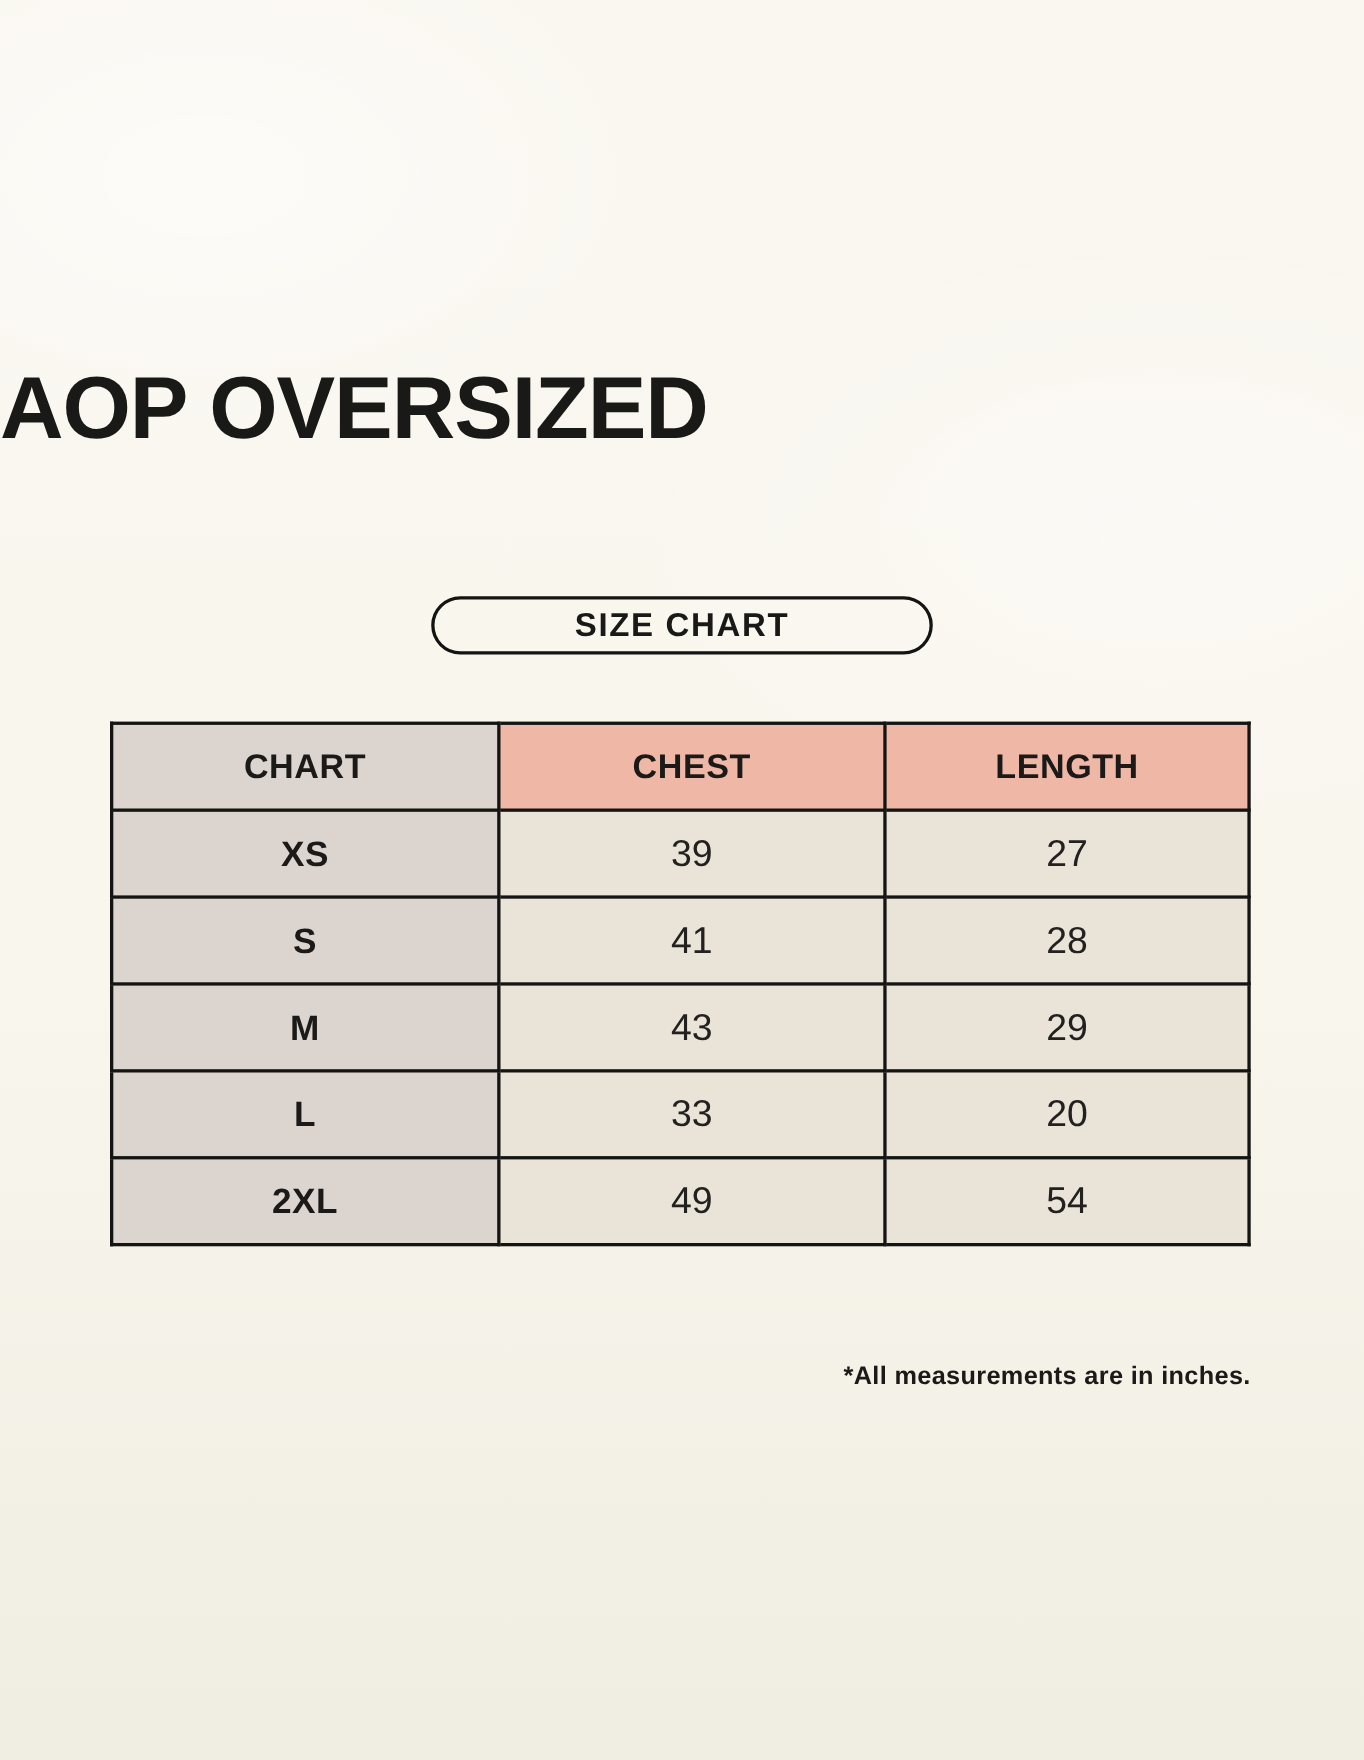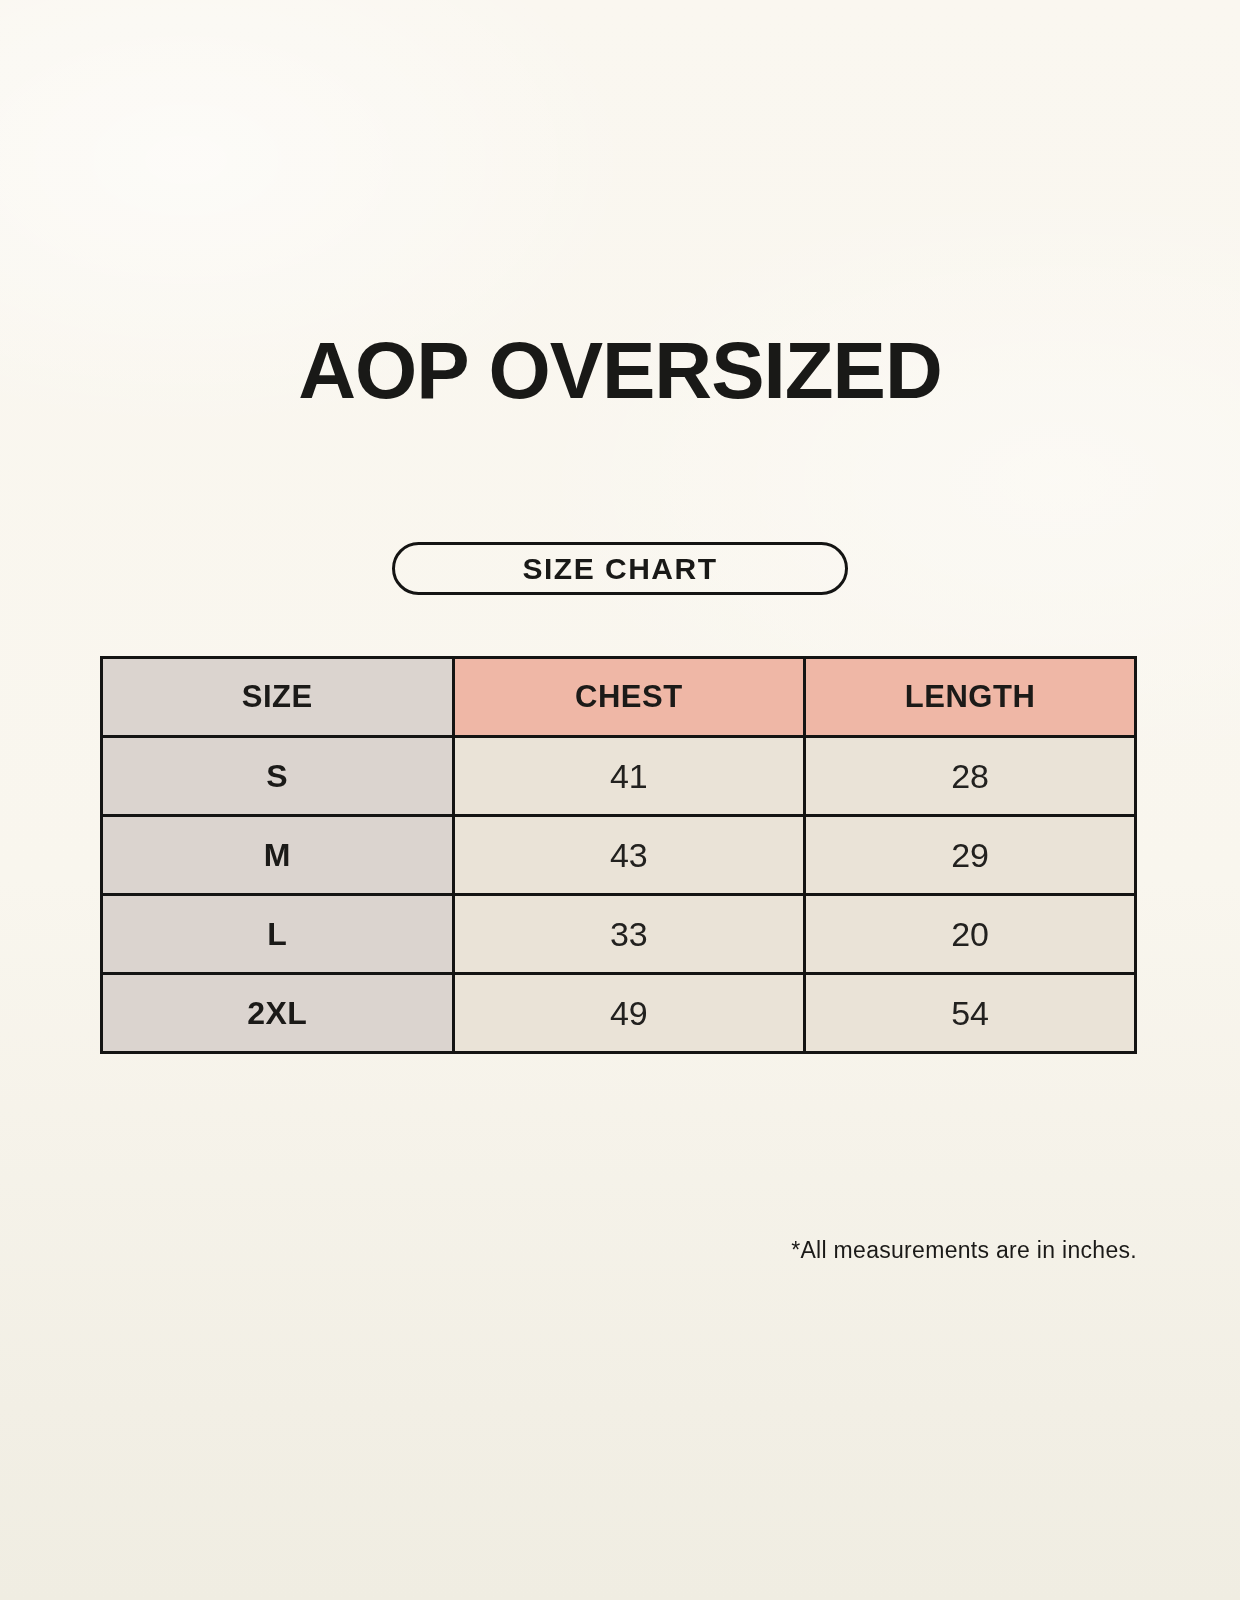--- a/index.html
+++ b/index.html
@@ -16,21 +16,20 @@
       radial-gradient(700px 420px at 15% 10%, rgba(255,255,255,0.55), rgba(255,255,255,0) 65%),
       radial-gradient(900px 500px at 85% 30%, rgba(255,255,255,0.35), rgba(255,255,255,0) 60%),
       linear-gradient(180deg, #faf7f0 0%, #f9f6ee 55%, #f2efe5 88%, #f0ede2 100%);
   }
 
   .title {
     position: absolute;
     top: 334px;
     left: 0;
     width: 100%;
-    text-align: center;
     font-weight: 700;
     font-size: 80px;
     line-height: 74px;
     letter-spacing: -1px;
     color: #191917;
   }
 
   .size-chart-button {
     position: absolute;
     top: 542px;
@@ -91,21 +90,21 @@
     font-weight: 700;
     letter-spacing: 0.5px;
     color: #1b1a18;
   }
 
   .footnote {
     position: absolute;
     top: 1237px;
     right: 103px;
     font-size: 23px;
-    font-weight: 400;
+    font-weight: 700;
     letter-spacing: 0.3px;
     color: #1b1a18;
     text-align: right;
   }
 </style>
 </head>
 <body>
 
 <div class="canvas">
 
@@ -116,26 +115,31 @@
   <button class="size-chart-button">SIZE CHART</button>
 
   <table class="size-chart">
     <colgroup>
         <col class="c1">
         <col class="c2">
         <col class="c3">
       </colgroup>
     <thead>
       <tr>
-        <th class="size-col">SIZE</th>
+        <th class="size-col">CHART</th>
         <th>CHEST</th>
         <th>LENGTH</th>
       </tr>
     </thead>
     <tbody>
+      <tr>
+        <td class="size-col">XS</td>
+        <td>39</td>
+        <td>27</td>
+      </tr>
       <tr>
         <td class="size-col">S</td>
         <td>41</td>
         <td>28</td>
       </tr>
       <tr>
         <td class="size-col">M</td>
         <td>43</td>
         <td>29</td>
       </tr>

